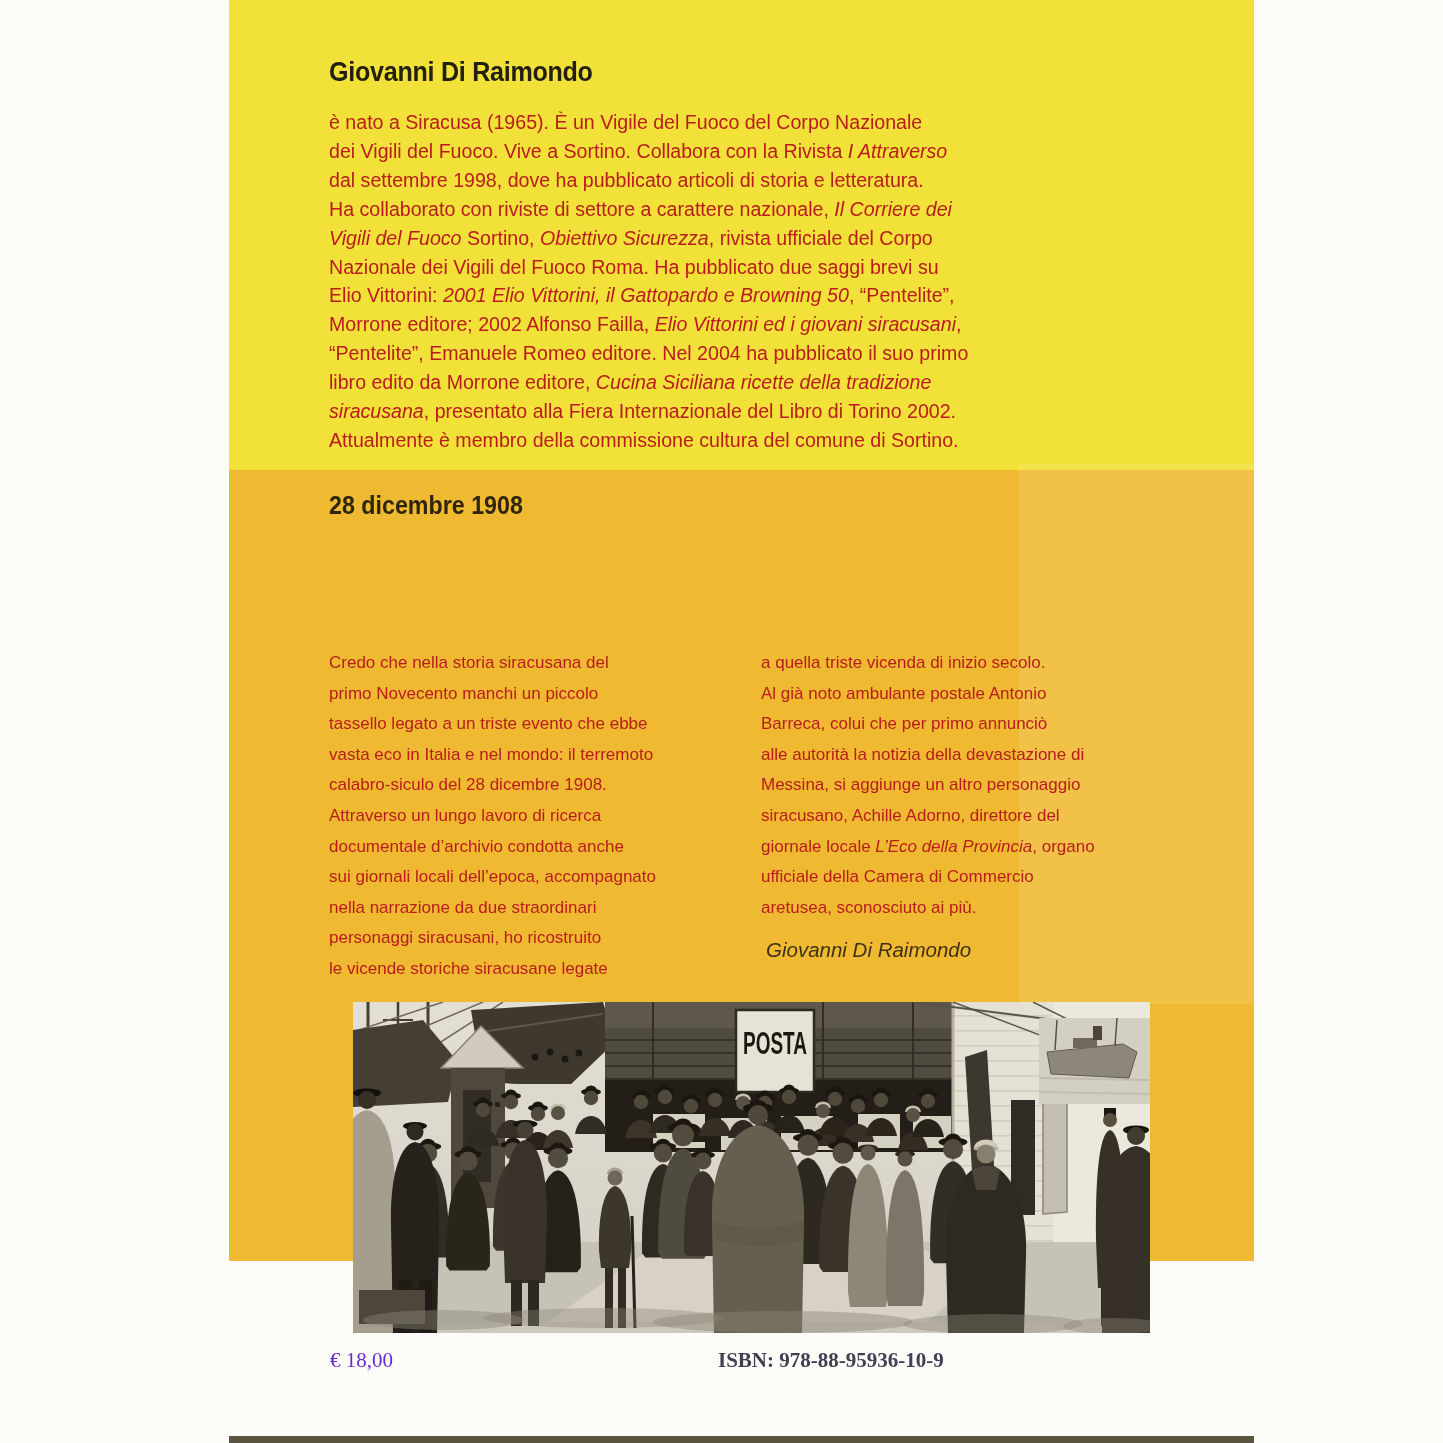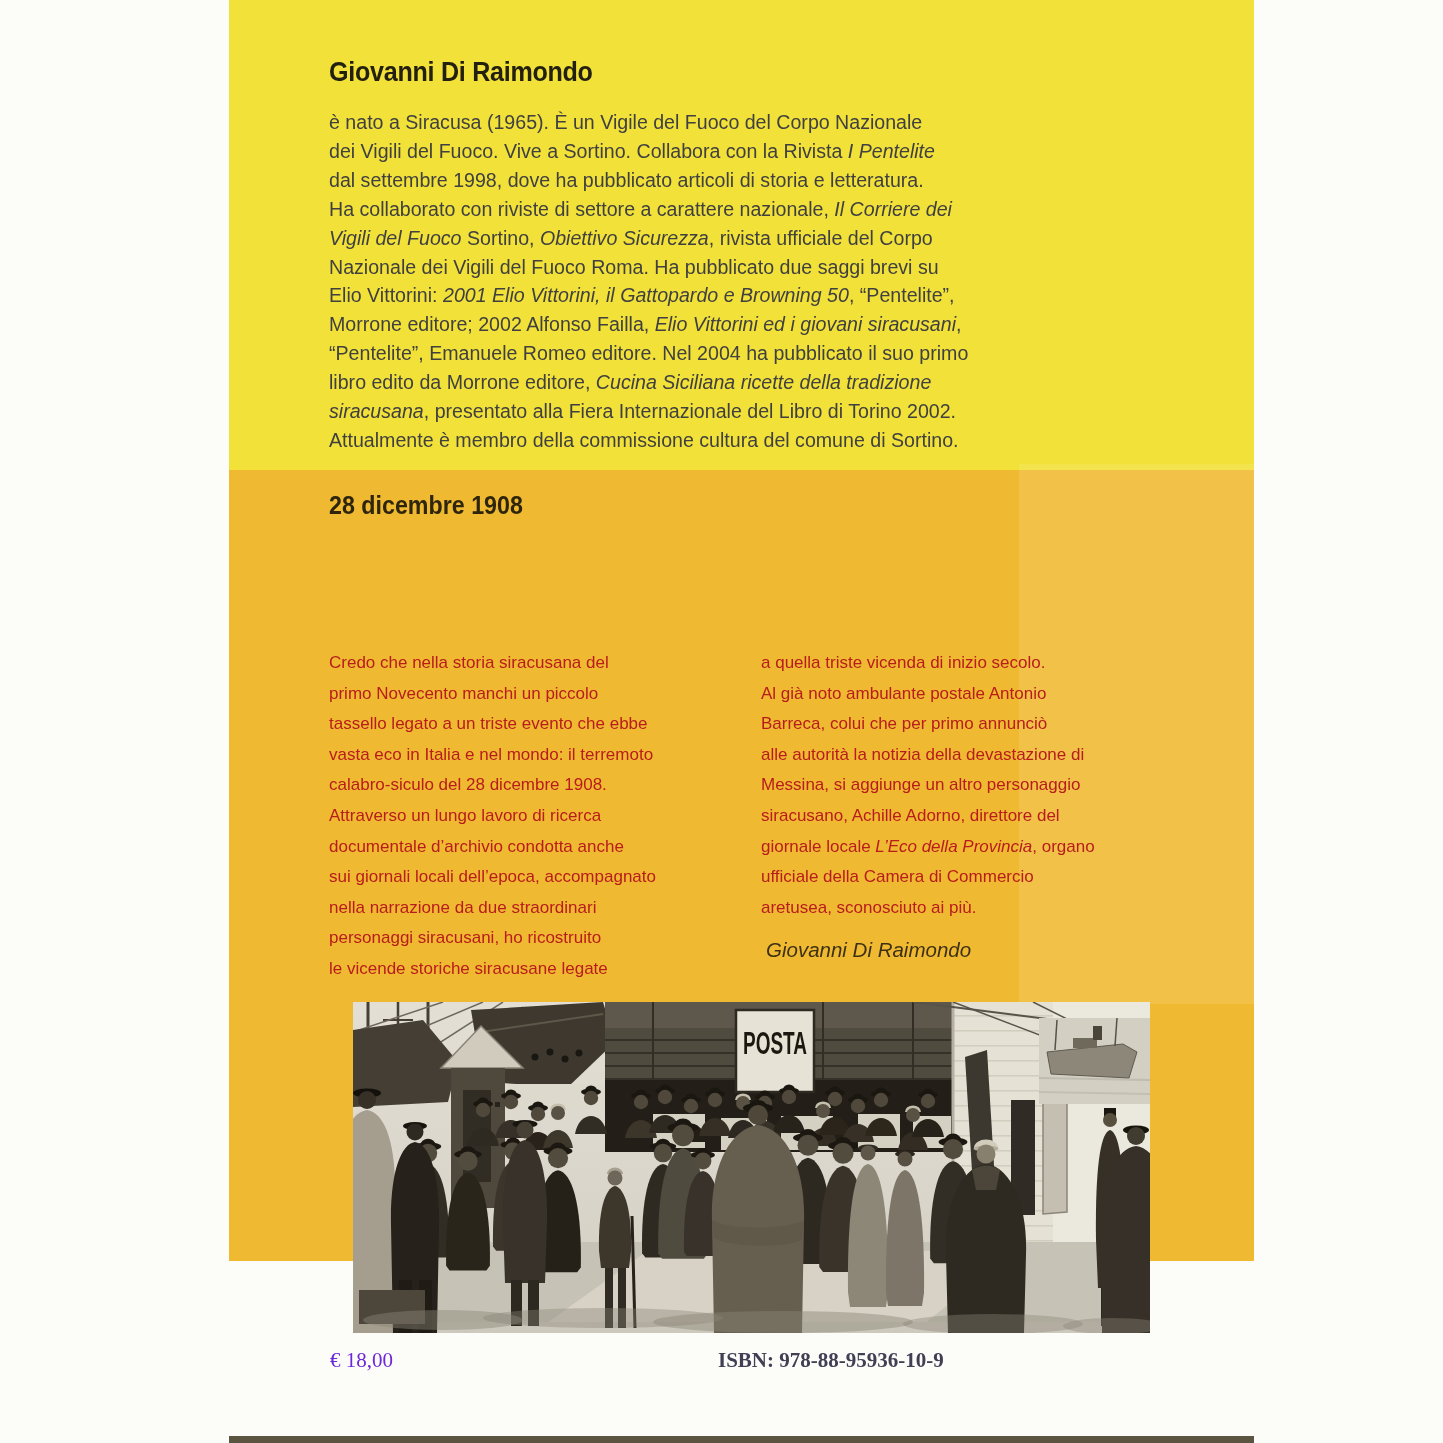--- a/index.html
+++ b/index.html
@@ -8,21 +8,21 @@
   .cover{position:absolute;left:215px;top:0;width:1025px;height:1261px;background:#efba31;margin-left:14px;}
   .band-top{position:absolute;left:0;top:0;width:1025px;height:470px;background:#f2e139;}
   .light-strip{position:absolute;left:790px;top:464px;width:235px;height:540px;
                background:rgba(255,250,205,0.14);}
   .bottom-edge{position:absolute;left:0;top:1436px;width:1025px;height:7px;background:#5b5440;}
 
   .author-heading{position:absolute;left:100px;top:57px;font-size:27px;font-weight:bold;
       color:#23200f;letter-spacing:-0.3px;transform:scaleX(.93);transform-origin:left top;
       white-space:nowrap;}
   .bio{position:absolute;left:100px;top:108px;width:735px;font-size:19.6px;line-height:28.9px;
-      color:#404040;white-space:pre-line;}
+      color:#b91c1c;white-space:pre-line;}
   em{font-style:italic;}
 
   .date-heading{position:absolute;left:100px;top:491px;font-size:25px;font-weight:bold;
       color:#2e250c;transform:scaleX(.93);transform-origin:left top;white-space:nowrap;}
   .title{position:absolute;left:100px;top:523px;font-size:40px;line-height:44px;font-weight:bold;
       color:#281f0a;letter-spacing:-0.6px;}
   .title .line{transform:scaleX(.86);transform-origin:left top;white-space:nowrap;}
 
   .col{position:absolute;top:648px;font-size:17px;line-height:30.6px;color:#b91c1c;
       white-space:pre-line;}
@@ -43,21 +43,21 @@
 <body>
 
 <div class="page">
   <div class="cover">
     <div class="band-top"></div>
     <div class="light-strip"></div>
 
     <div class="author-heading">Giovanni Di Raimondo</div>
 
     <div class="bio"><span>è nato a Siracusa (1965). È un Vigile del Fuoco del Corpo Nazionale
-dei Vigili del Fuoco. Vive a Sortino. Collabora con la Rivista </span><em>I Pentelite</em><span>
+dei Vigili del Fuoco. Vive a Sortino. Collabora con la Rivista </span><em>I Attraverso</em><span>
 dal settembre 1998, dove ha pubblicato articoli di storia e letteratura.
 Ha collaborato con riviste di settore a carattere nazionale, </span><em>Il Corriere dei
 Vigili del Fuoco</em><span> Sortino, </span><em>Obiettivo Sicurezza</em><span>, rivista ufficiale del Corpo
 Nazionale dei Vigili del Fuoco Roma. Ha pubblicato due saggi brevi su
 Elio Vittorini: </span><em>2001 Elio Vittorini, il Gattopardo e Browning 50</em><span>, “Pentelite”,
 Morrone editore; 2002 Alfonso Failla, </span><em>Elio Vittorini ed i giovani siracusani</em><span>,
 “Pentelite”, Emanuele Romeo editore. Nel 2004 ha pubblicato il suo primo
 libro edito da Morrone editore, </span><em>Cucina Siciliana ricette della tradizione
 siracusana</em><span>, presentato alla Fiera Internazionale del Libro di Torino 2002.
 Attualmente è membro della commissione cultura del comune di Sortino.</span></div>

